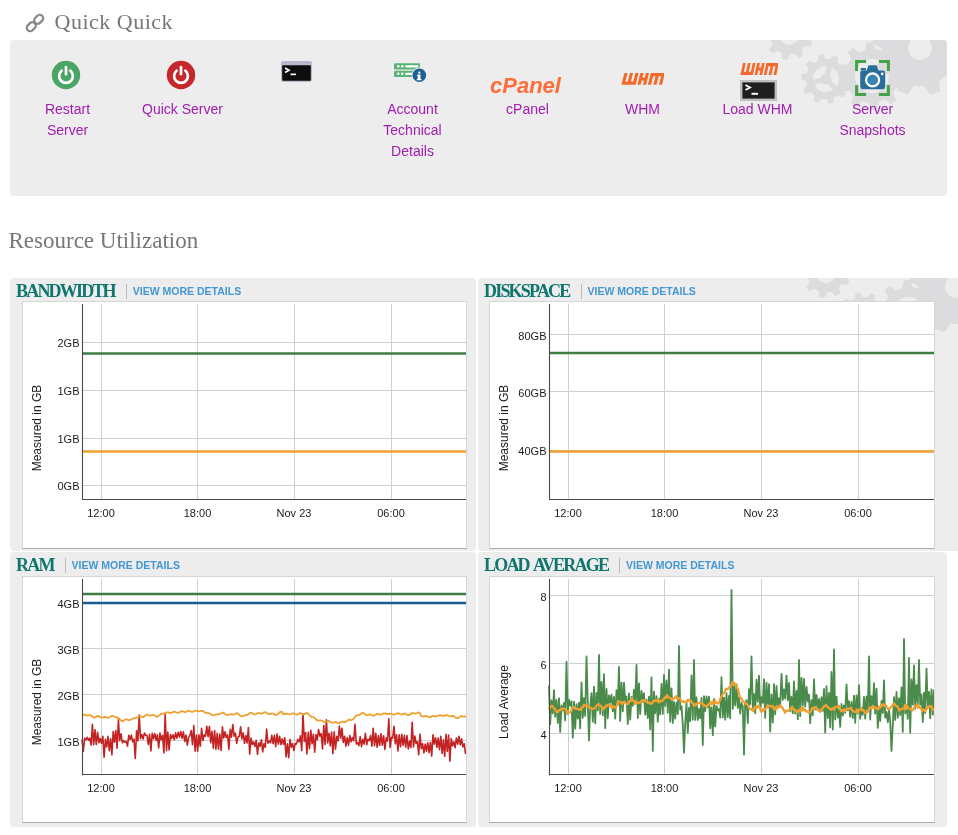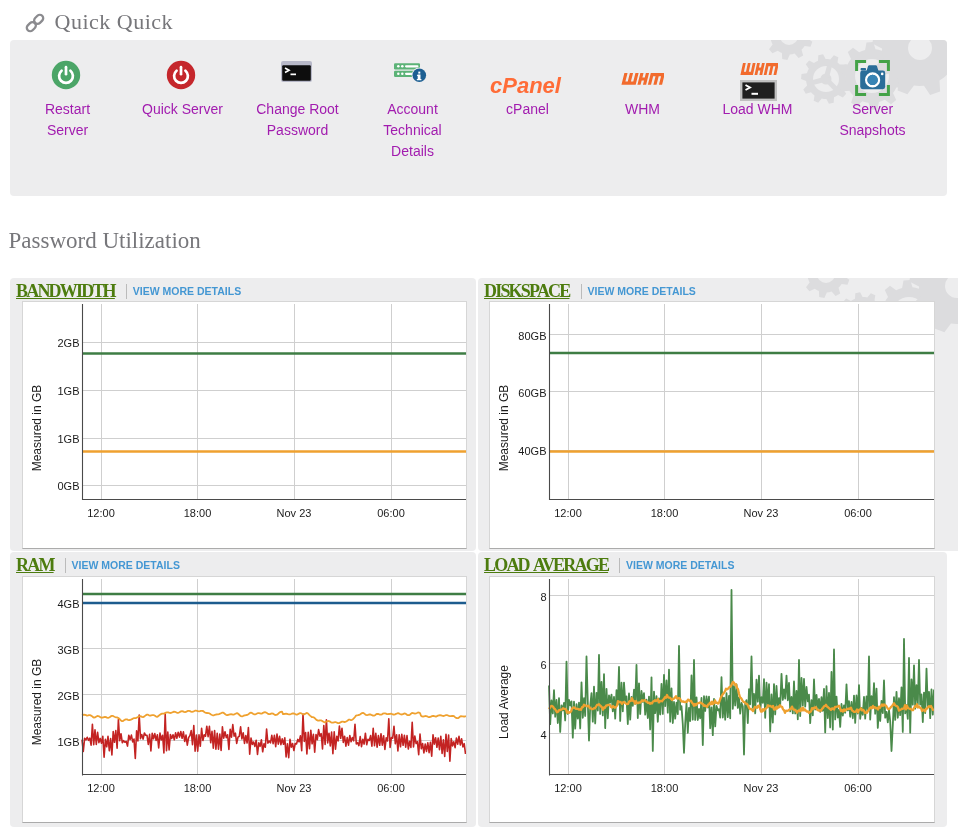--- a/index.html
+++ b/index.html
@@ -7,21 +7,21 @@
 .h1 { position:absolute; font-family:"Liberation Serif",serif; color:#77777b;
   font-size:22px; }
 .qpanel { position:absolute; left:10px; top:40px; width:937px; height:156px;
   background:#ededee; overflow:hidden; border-radius:4px; }
 .qicon { position:absolute; }
 .qlabel { position:absolute; text-align:center; font-size:14px; line-height:20.8px;
   color:#a21caf; }
 .cpanel { position:absolute; background:#ededee; border-radius:4px; overflow:hidden; }
 .chead { position:absolute; left:6px; top:1.5px; height:23px; display:flex; align-items:center; }
 .ctitle { font-family:"Liberation Serif",serif; font-weight:700; font-size:18px;
-  color:#4d7c0f; letter-spacing:-1.8px; word-spacing:2.5px;text-decoration:underline; }
+  color:#0f766e; letter-spacing:-1.8px; word-spacing:2.5px; }
 .csep { display:inline-block; width:1px; height:15px; background:#bbb; margin:0 6px 0 11px; }
 .cmore { font-size:10.5px; font-weight:700; color:#4497d3; }
 .cbox { position:absolute; background:#fff; border:1px solid #d6d6d6; border-bottom-color:#ababab; }
 .cbox svg { position:absolute; left:0; top:0; }
 </style></head>
 <body>
 <svg width="20" height="20" viewBox="0 0 20 20" style="position:absolute;left:25px;top:13px">
     <g transform="translate(10,10) rotate(-45)" fill="none" stroke="#8b8b8f" stroke-width="2.3">
       <rect x="-10.2" y="-3.4" width="10" height="6.8" rx="3.4"></rect>
       <rect x="0.2" y="-3.4" width="10" height="6.8" rx="3.4"></rect>
@@ -54,21 +54,20 @@
         <path d="M19.43,10.71 A6.9,6.9 0 1 1 10.57,10.71" fill="none" stroke="#fff" stroke-width="2.7" stroke-linecap="round"></path>
         <rect x="13.65" y="5.8" width="2.7" height="9.7" rx="1.35" fill="#fff"></rect>
       </svg></div>
     <div class="qlabel" style="left:114.5px;top:59px;width:116px">Quick Server</div>
     <div class="qicon" style="left:271px;top:21px"><svg width="31" height="21" viewBox="0 0 31 21">
         <rect x="0" y="0" width="31" height="21" rx="2.2" fill="#b7b8c8"></rect>
         <rect x="1.2" y="4.2" width="28.6" height="15.6" rx="1" fill="#0d0d0d"></rect>
         <path d="M4 7 l4 2.2 -4 2.2" fill="none" stroke="#fff" stroke-width="1.7"></path>
         <rect x="9.5" y="12.5" width="5.5" height="1.7" fill="#fff"></rect>
       </svg></div>
-    <div class="qlabel" style="left:229.5px;top:59px;width:116px">Change Root<br>Password</div>
     <div class="qicon" style="left:384px;top:23px"><svg width="34" height="21" viewBox="0 0 34 21">
         <rect x="0" y="0.2" width="26" height="6.2" rx="1.2" fill="#5cb377"></rect>
         <circle cx="4.3" cy="3.3000000000000003" r="1.25" fill="#fff"></circle>
         <circle cx="8.3" cy="3.3000000000000003" r="1.25" fill="#fff"></circle>
         <rect x="11" y="2.2" width="13.5" height="2.2" rx="1.1" fill="#fff"></rect>
         <rect x="0" y="7.7" width="26" height="6.2" rx="1.2" fill="#5cb377"></rect>
         <circle cx="4.3" cy="10.8" r="1.25" fill="#fff"></circle>
         <circle cx="8.3" cy="10.8" r="1.25" fill="#fff"></circle>
         <rect x="11" y="9.7" width="13.5" height="2.2" rx="1.1" fill="#fff"></rect>
         <circle cx="25.3" cy="12.2" r="7.6" fill="#ededee"></circle>
@@ -111,21 +110,21 @@
         <path d="M33.4,24.9 L33.4,34.4 L23.9,34.4" fill="none" stroke="#44a248" stroke-width="3.0"></path>
         <rect x="5.2" y="10.6" width="25" height="18.6" rx="2.4" fill="#2a6d99"></rect>
         <path d="M11.5 11 L13 6.2 Q13.3 5.2 14.4 5.2 L20.6 5.2 Q21.7 5.2 22 6.2 L23.5 11 Z" fill="#2a6d99"></path>
         <rect x="5.6" y="8" width="5.4" height="2.6" rx="0.8" fill="#2a6d99"></rect>
         <circle cx="17.6" cy="19.9" r="6.4" fill="none" stroke="#fff" stroke-width="2.4"></circle>
         <circle cx="17.6" cy="19.9" r="5.2" fill="#3784b5"></circle>
         <circle cx="27.2" cy="13.9" r="1.3" fill="#fff"></circle>
       </svg></div>
     <div class="qlabel" style="left:804.5px;top:59px;width:116px">Server<br>Snapshots</div>
   </div>
-<div class="h1" style="left:8.5px;top:228px;font-size:23px">Password Utilization</div>
+<div class="h1" style="left:8.5px;top:228px;font-size:23px">Resource Utilization</div>
 <div class="cpanel" style="left:10px;top:278px;width:466px;height:273px">
     <div class="chead">
       <span class="ctitle">BANDWIDTH</span>
       <span class="csep"></span>
       <span class="cmore">VIEW MORE DETAILS</span>
     </div>
     <div class="cbox" style="left:12px;top:23px;width:445px;height:248px">
       <svg width="443" height="248" viewBox="0 0 443 248" font-family="Liberation Sans, sans-serif">
         <line x1="78.5" y1="2" x2="78.5" y2="197" stroke="#cfcfcf" stroke-width="1"></line>
         <line x1="174.5" y1="2" x2="174.5" y2="197" stroke="#cfcfcf" stroke-width="1"></line>

